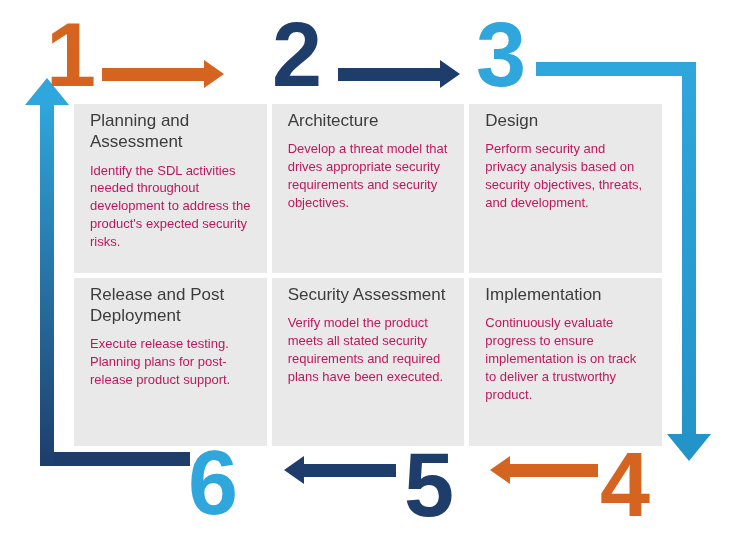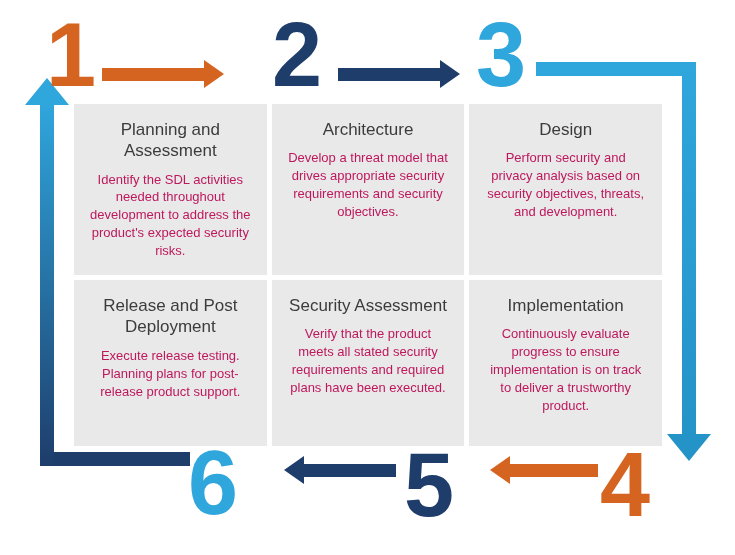--- a/index.html
+++ b/index.html
@@ -48,21 +48,21 @@
   .l-v{position:absolute;left:40px;top:104px;width:14px;height:362px;background:linear-gradient(0deg,#1E3D6B,#2FA6DC);z-index:1;}
   .l-head{position:absolute;left:25px;top:78px;width:0;height:0;
     border-left:22px solid transparent;border-right:22px solid transparent;
     border-bottom:27px solid #2FA6DC;z-index:1;}
 
   
   .cards{
     position:absolute;left:74px;top:104px;width:588px;height:342px;
     display:grid;grid-template-columns:repeat(3,1fr);grid-template-rows:1fr 1fr;gap:5px;z-index:2;
   }
-  .card{background:#E9E9E9;padding:15px 16px;box-sizing:border-box;text-align:center;}
+  .card{background:#E9E9E9;padding:6px 16px;box-sizing:border-box;}
   .card-title{font-size:17px;color:#3C3C3C;margin-bottom:9px;line-height:1.25;}
   .card-body{font-size:13px;color:#be185d;line-height:1.38;}
 </style>
 </head>
 <body>
 
 <div class="stage">
 
   <div class="num c-orange n1">1</div>
   <div class="num c-navy n2">2</div>
@@ -114,21 +114,21 @@
       <div class="card-body">Perform security and privacy analysis based on security objectives, threats, and development.</div>
     </div>
 
     <div class="card">
       <div class="card-title">Release and Post Deployment</div>
       <div class="card-body">Execute release testing. Planning plans for post-release product support.</div>
     </div>
 
     <div class="card">
       <div class="card-title">Security Assessment</div>
-      <div class="card-body">Verify that the product meets all stated security requirements and required plans have been executed.</div>
+      <div class="card-body">Verify model the product meets all stated security requirements and required plans have been executed.</div>
     </div>
 
     <div class="card">
       <div class="card-title">Implementation</div>
       <div class="card-body">Continuously evaluate progress to ensure implementation is on track to deliver a trustworthy product.</div>
     </div>
 
   </div>
 </div>
 

